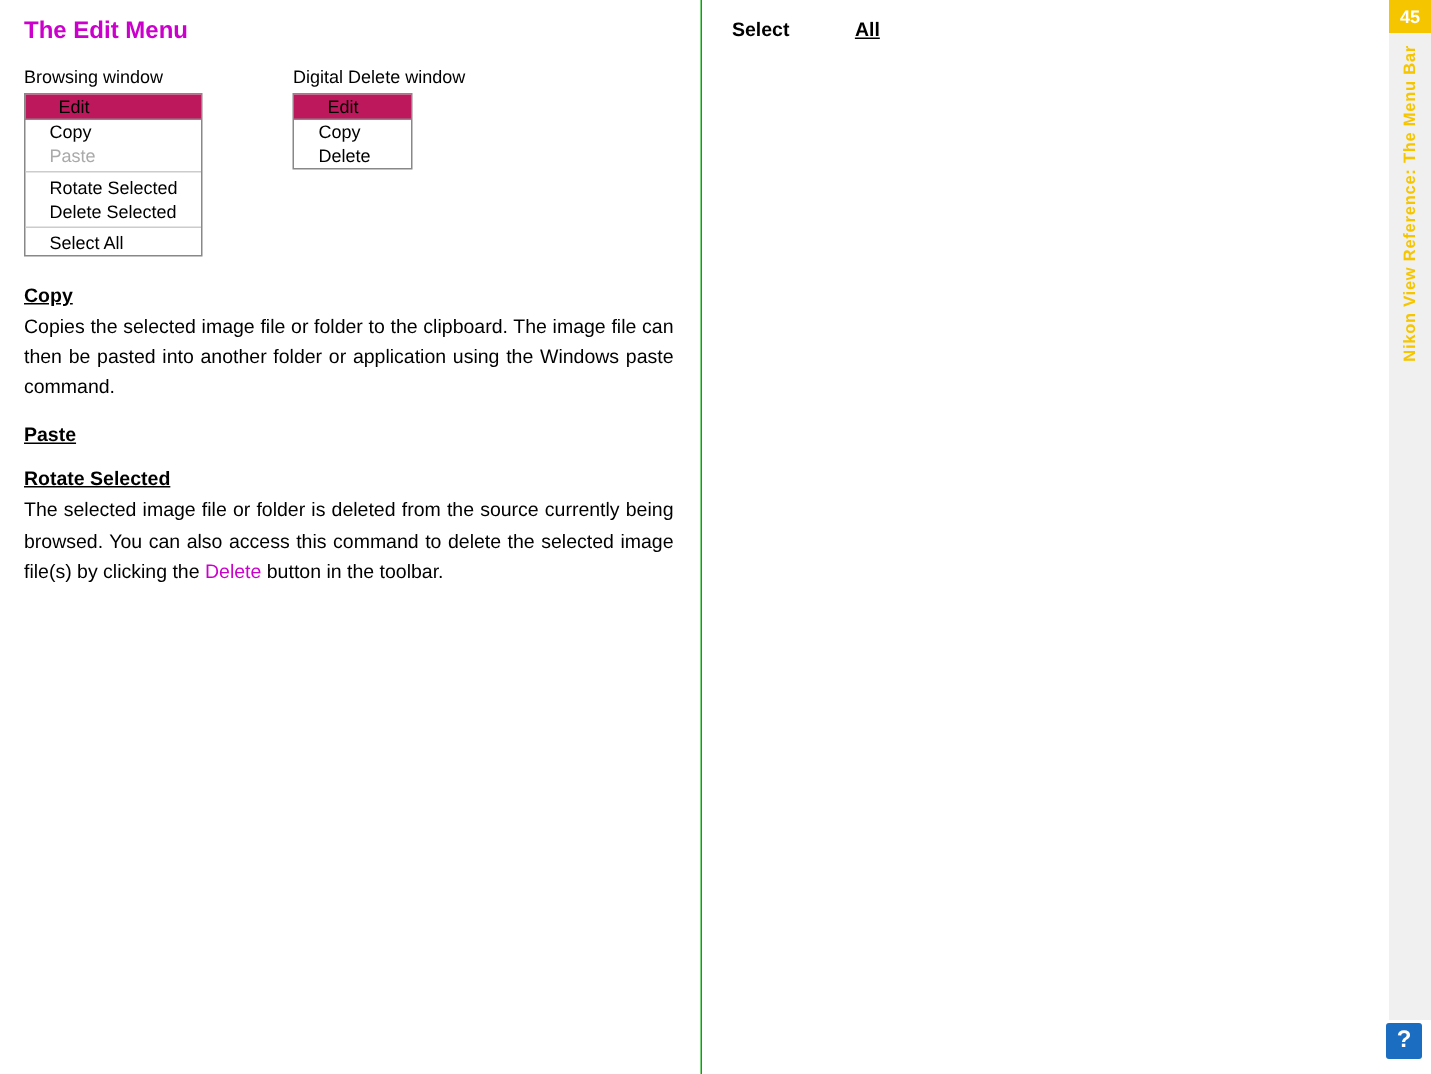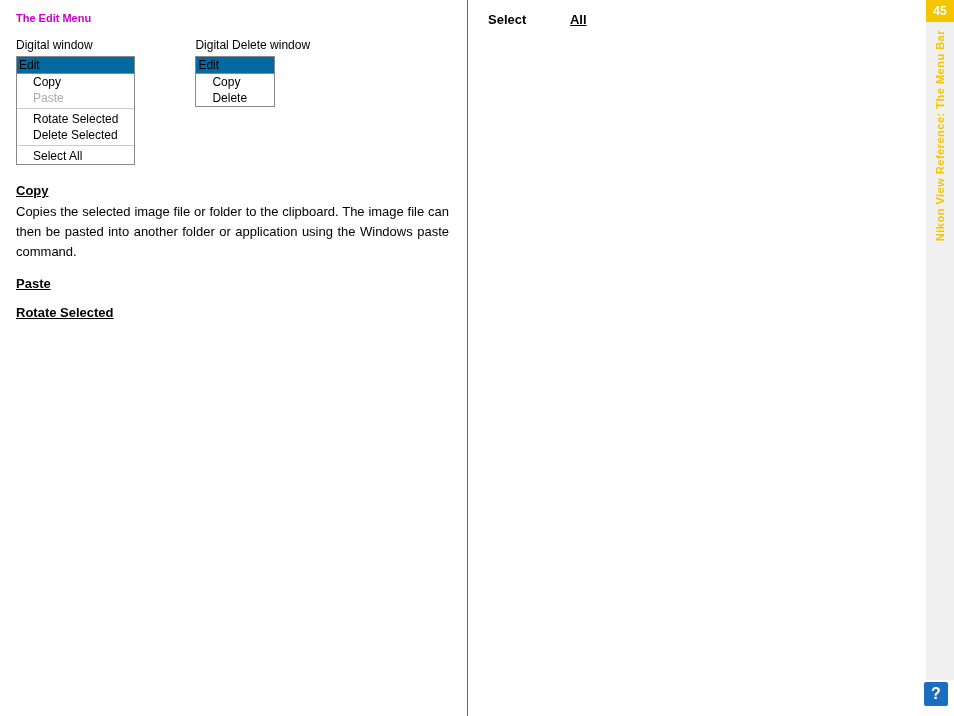--- a/index.html
+++ b/index.html
@@ -85,21 +85,21 @@
       align-items: center;
       justify-content: center;
       border-radius: 2px;
       cursor: pointer;
     }
 
     
     .page-title {
       color: #cc00cc;
       font-weight: bold;
-      font-size: 11px;
+      font-size: 16px;
       margin-bottom: 14px;
     }
 
     
     .menu-diagrams {
       display: flex;
       gap: 60px;
       margin-bottom: 18px;
       align-items: flex-start;
     }
@@ -118,23 +118,23 @@
 
     
     .win-menu {
       border: 1px solid #888;
       background: #fff;
       min-width: 110px;
       font-size: 12px;
     }
 
     .win-menu-header {
-      background: #0369a1;
+      background: #be185d;
       border-bottom: 1px solid #888;
-      padding: 1px 2px;
+      padding: 1px 22px;
       font-size: 12px;
       color: #000;
     }
 
     .win-menu-item {
       padding: 1px 16px;
       color: #000;
       white-space: nowrap;
     }
 
@@ -191,21 +191,21 @@
 
 <div class="page-container">
 
   <div class="left-col">
 
     <div class="page-title">The Edit Menu</div>
 
     <div class="menu-diagrams">
 
       <div class="menu-diagram">
-        <div class="menu-diagram-label">Digital window</div>
+        <div class="menu-diagram-label">Browsing window</div>
         <div class="win-menu">
           <div class="win-menu-header">Edit</div>
           <div class="win-menu-item">Copy</div>
           <div class="win-menu-item disabled">Paste</div>
           <div class="win-menu-divider"></div>
           <div class="win-menu-item">Rotate Selected</div>
           <div class="win-menu-item">Delete Selected</div>
           <div class="win-menu-divider"></div>
           <div class="win-menu-item">Select All</div>
         </div>
@@ -224,20 +224,23 @@
 
     <div class="section-heading">Copy</div>
     <div class="section-body">
       Copies the selected image file or folder to the clipboard. The image file can then be pasted into another folder or application using the Windows paste command.
     </div>
 
     <div class="section-heading">Paste</div>
 
     <div class="section-heading">Rotate Selected</div>
 
+    <div class="section-body">
+      The selected image file or folder is deleted from the source currently being browsed. You can also access this command to delete the selected image file(s) by clicking the <span class="highlight-magenta">Delete</span> button in the toolbar.
+    </div>
 
   </div>
 
   <div class="right-col">
 
     <div class="select-all-heading">
       Select <span>All</span>
     </div>
 
   </div>

